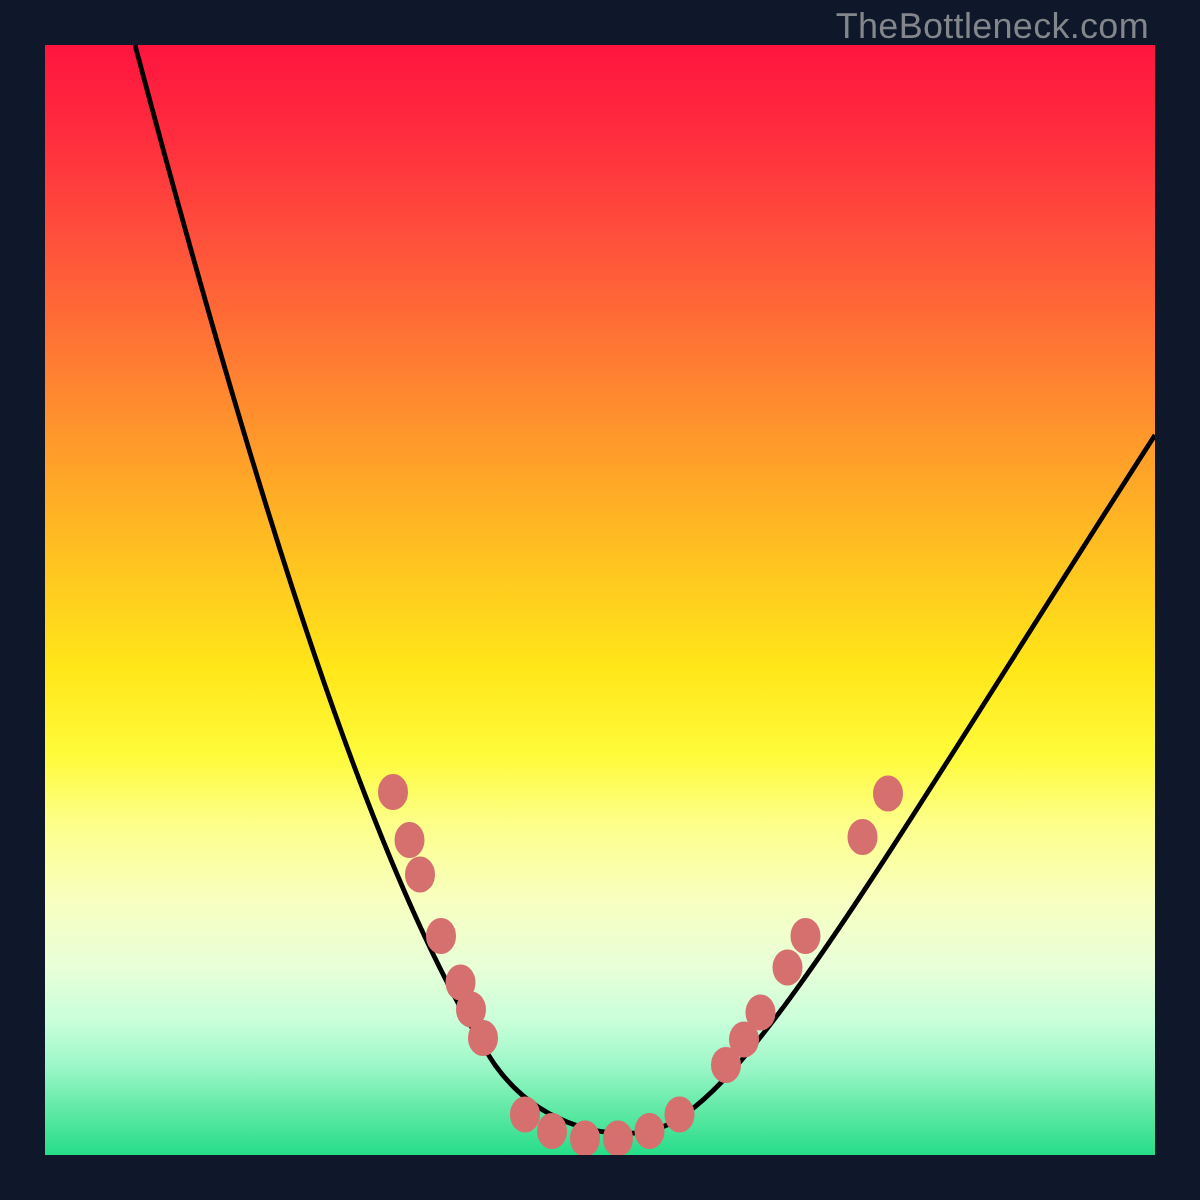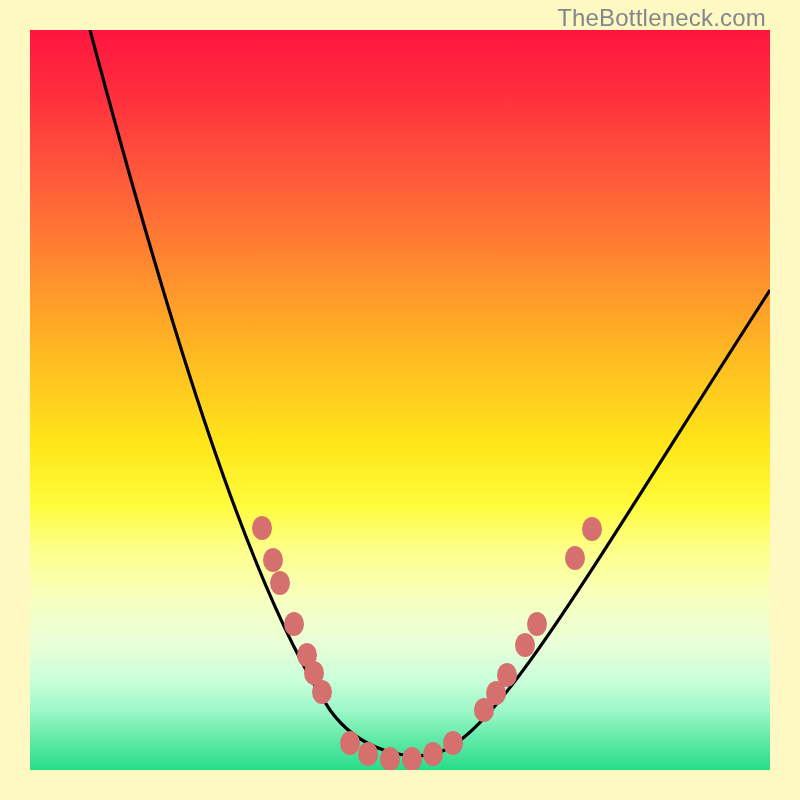--- a/index.html
+++ b/index.html
@@ -1,20 +1,20 @@
 <!DOCTYPE html>
 <html><head>
 <meta charset="utf-8">
 <style>
   * { margin: 0; padding: 0; box-sizing: border-box; }
   html, body { width: 800px; height: 800px; overflow: hidden; background: #000; }
   .frame {
     position: absolute;
     left: 0; top: 0; width: 800px; height: 800px;
-    background: #fef9c3;
+    background: #0f172a;
   }
   .plot {
     position: absolute;
     left: 30px; top: 30px;
     width: 740px; height: 740px;
     background: linear-gradient(to bottom,
       #ff153f 0%,
       #ff2c3e 8%,
       #ff5a3a 20%,
       #ff8a2f 32%,

